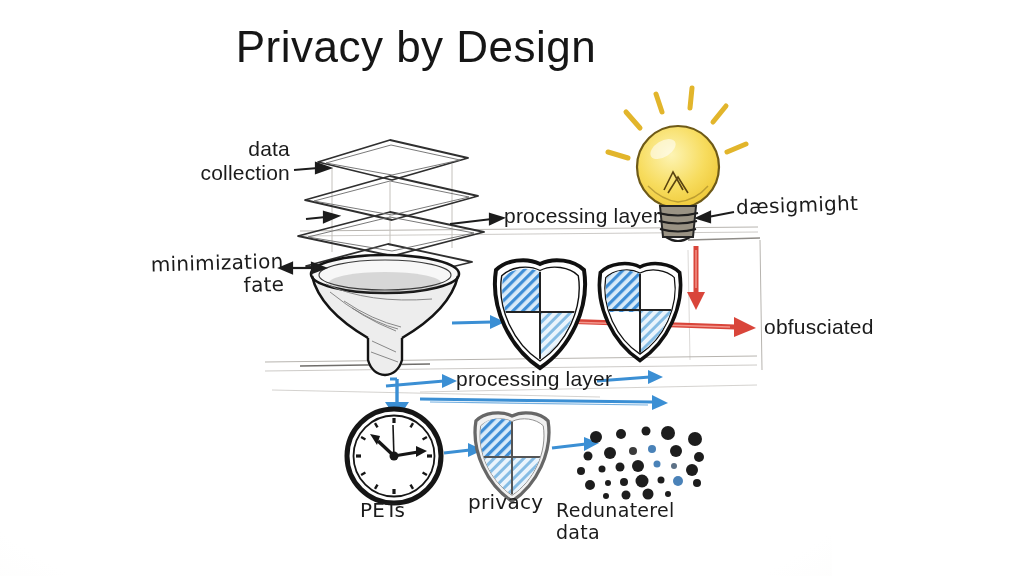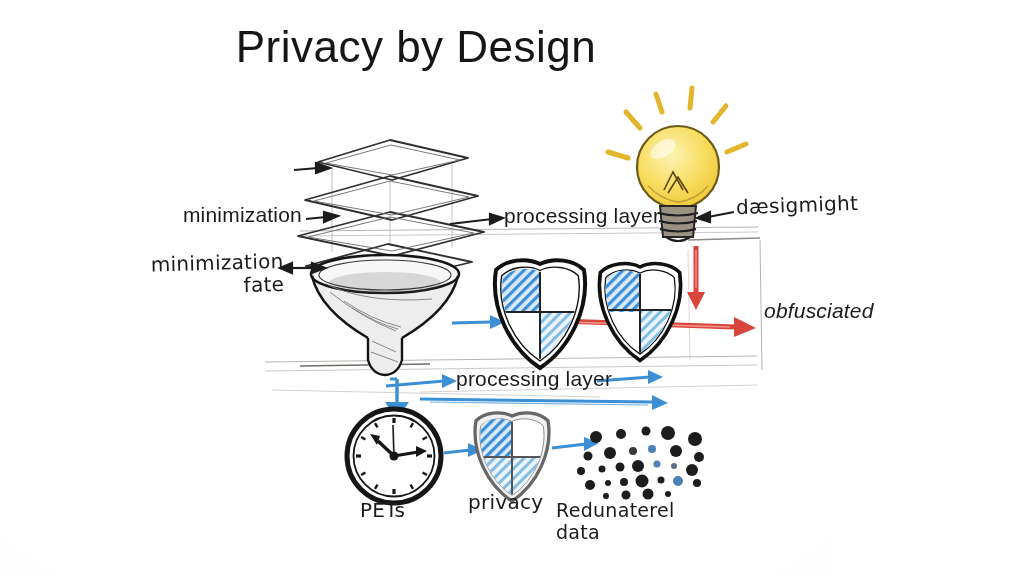--- a/index.html
+++ b/index.html
@@ -257,30 +257,33 @@
         <path d="M658,213 Q678,218 698,213"></path>
         <path d="M659,221 Q678,226 697,221"></path>
         <path d="M660,229 Q678,234 696,229"></path>
         <path d="M666,237 Q678,245 690,237"></path>
       </g>
     </g>
   </svg>
 
   <div class="lbl title">Privacy by Design</div>
 
-
-  <div class="lbl clean s21 ra" style="left:152px;top:203px;width:150px;">minimization</div>
+  <div class="lbl clean s21 ra" style="left:140px;top:137px;width:150px;">
+    <div>data</div>
+    <div>collection</div>
+  </div>
+
 
   <div class="lbl hand s20 ra tilt1" style="left:126px;top:252px;width:158px;">minimization fate</div>
 
   <div class="lbl clean s21" style="left:504px;top:204px;">processing layer</div>
 
   <div class="lbl hand s20 tilt2" style="left:736px;top:194px;">dæsigmight</div>
 
-  <div class="lbl clean s21" style="left:764px;top:299px;font-style:italic;">
+  <div class="lbl clean s21" style="left:764px;top:315px;">
     <div>obfusciated</div>
   </div>
 
   <div class="lbl clean s21" style="left:456px;top:367px;">processing layer</div>
 
   <div class="lbl hand s20 ca" style="left:360px;top:499px;width:72px;">PETs</div>
   <div class="lbl hand s20 ca" style="left:468px;top:491px;width:90px;">privacy</div>
   <div class="lbl hand s19 ca" style="left:556px;top:500px;width:162px;">Redunaterel data</div>
 </div>
 

